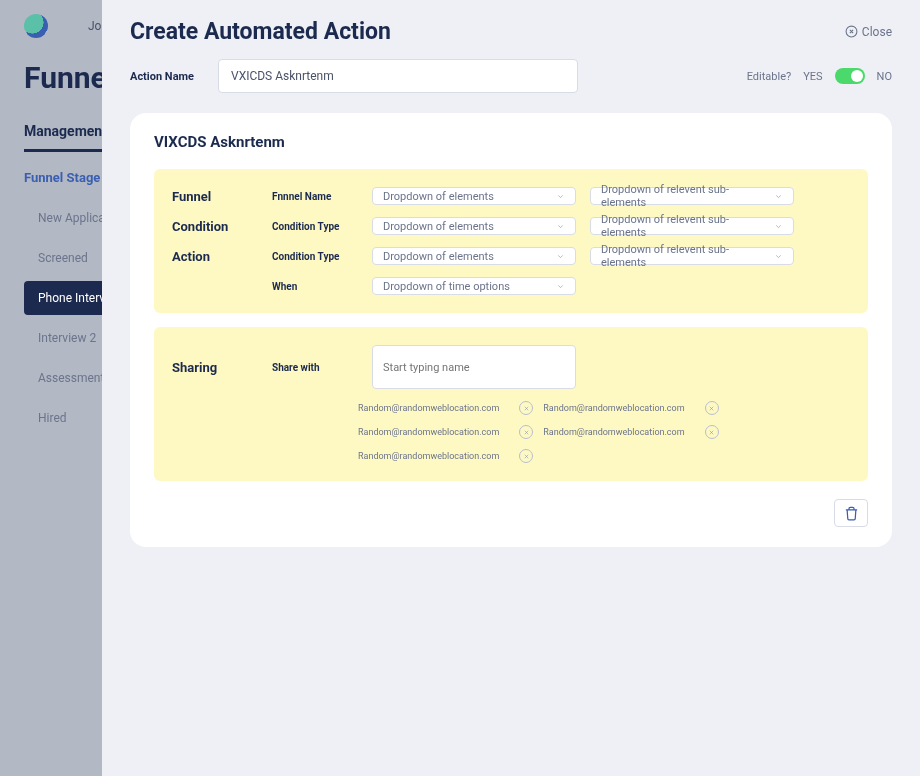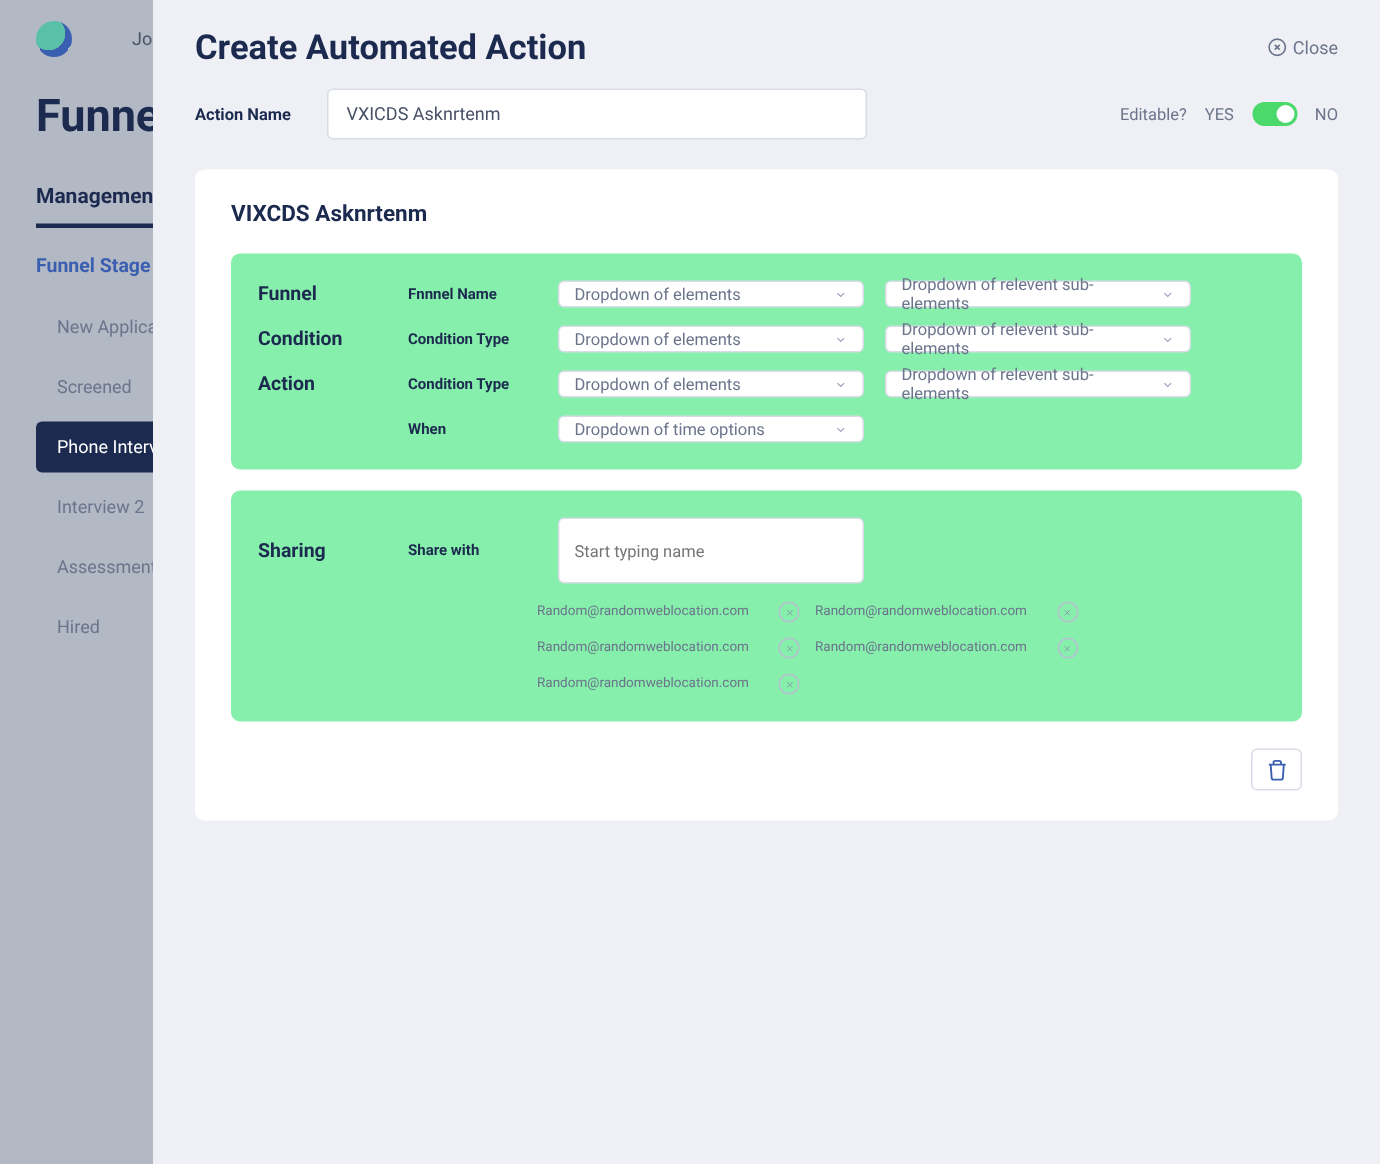--- a/index.html
+++ b/index.html
@@ -16,23 +16,23 @@
 .modal-hdr{display:flex;align-items:center;justify-content:space-between;margin-bottom:14px}
 .modal-title{font-size:23px;font-weight:700;color:#1b2a4e}
 .close{display:flex;align-items:center;gap:4px;font-size:12px;color:#6b748b;cursor:pointer}
 .close svg{width:13px;height:13px}
 .row1{display:flex;align-items:center;gap:24px;margin-bottom:20px}
 .label-sm{font-size:11px;font-weight:700;color:#1b2a4e}
 .name-input{width:360px;height:34px;border:1px solid #d8dce6;border-radius:4px;padding:0 12px;font-size:12px;color:#4a5268;background:#fff}
 .editable{display:flex;align-items:center;gap:12px;margin-left:auto;font-size:11px;font-weight:400;color:#6b748b}
 .toggle{width:30px;height:16px;border-radius:10px;background:#4ad96a;position:relative;cursor:pointer}
 .toggle::after{content:"";position:absolute;width:12px;height:12px;border-radius:50%;background:#fff;top:2px;right:2px}
-.card{background:#fff;border-radius:6px;padding:20px 24px;margin-bottom:12px}
+.card{background:#fff;border-radius:16px;padding:20px 24px;margin-bottom:12px}
 .card-title{font-size:15px;font-weight:700;color:#1b2a4e;margin-bottom:18px}
-.panel{background:#86efac;border-radius:6px;padding:18px;margin-bottom:14px}
+.panel{background:#fef9c3;border-radius:6px;padding:18px;margin-bottom:14px}
 .prow{display:flex;align-items:center;gap:14px;margin-bottom:12px}
 .prow:last-child{margin-bottom:0}
 .sect-lbl{width:86px;font-size:13px;font-weight:700;color:#1b2a4e}
 .sub-lbl{width:86px;font-size:10px;font-weight:700;color:#1b2a4e}
 .dd{flex:0 0 204px;height:18px;border:1px solid #d8dce6;border-radius:4px;background:#fff;display:flex;align-items:center;justify-content:space-between;padding:0 10px;font-size:11px;color:#6b748b;cursor:pointer}
 .dd svg{width:9px;height:9px;color:#9aa2b8}
 .share-input{width:204px;height:44px;border:1px solid #d8dce6;border-radius:4px;padding:16px 10px;font-size:11px;color:#6b748b;background:#fff}
 .chips{display:flex;flex-wrap:wrap;gap:10px;margin-left:186px;margin-top:10px}
 .chip{display:flex;align-items:center;gap:20px;font-size:9px;color:#6b748b}
 .chip-x{width:14px;height:14px;border:1px solid #b8bfd0;border-radius:50%;display:flex;align-items:center;justify-content:center;cursor:pointer}

